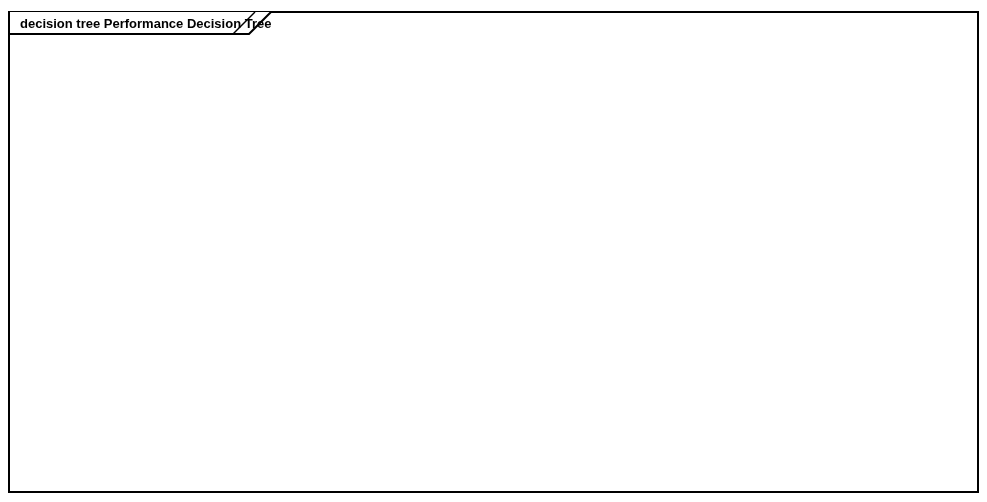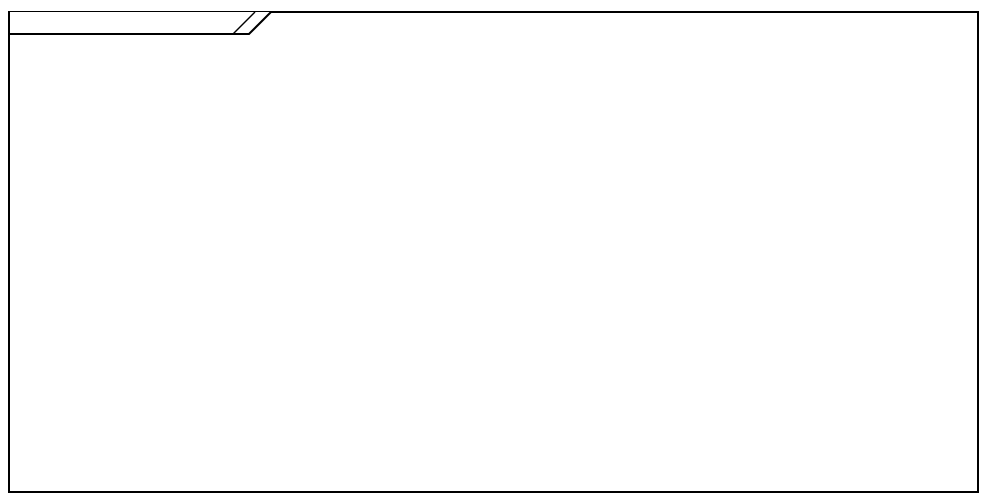--- a/index.html
+++ b/index.html
@@ -126,13 +126,14 @@
     <div class="tree-node" style="left: 799px; top: 280px; width: 137px; height: 82px;">
     <span class="node-label">Inadequate Review Processes</span>
   </div>
   </div>
 
 <div class="diagram-frame">
   <svg class="frame-tab-svg" width="272" height="26">
     <path d="M1,1 L1,23 L241,23 L263,1" fill="#ffffff" stroke="#000000" stroke-width="2"></path>
     <path d="M225,23 L247,1" fill="none" stroke="#000000" stroke-width="1.5"></path>
   </svg>
+  <div class="frame-title">decision tree Performance Decision Tree</div>
 </div>
 
 </body></html>

